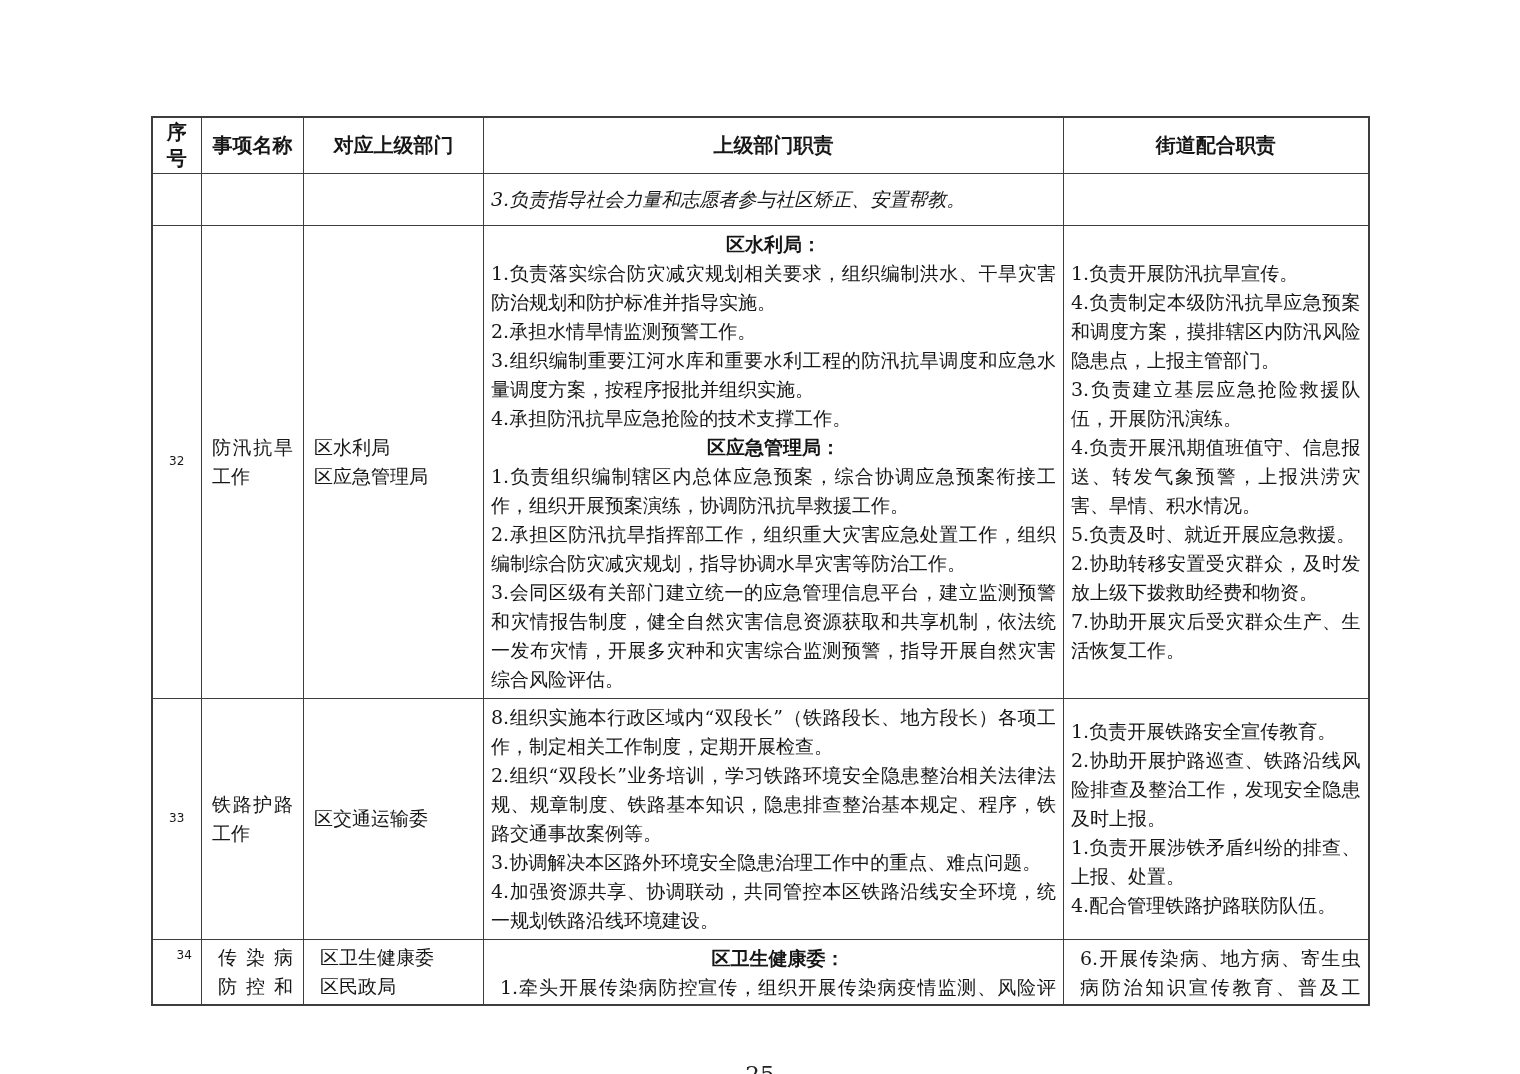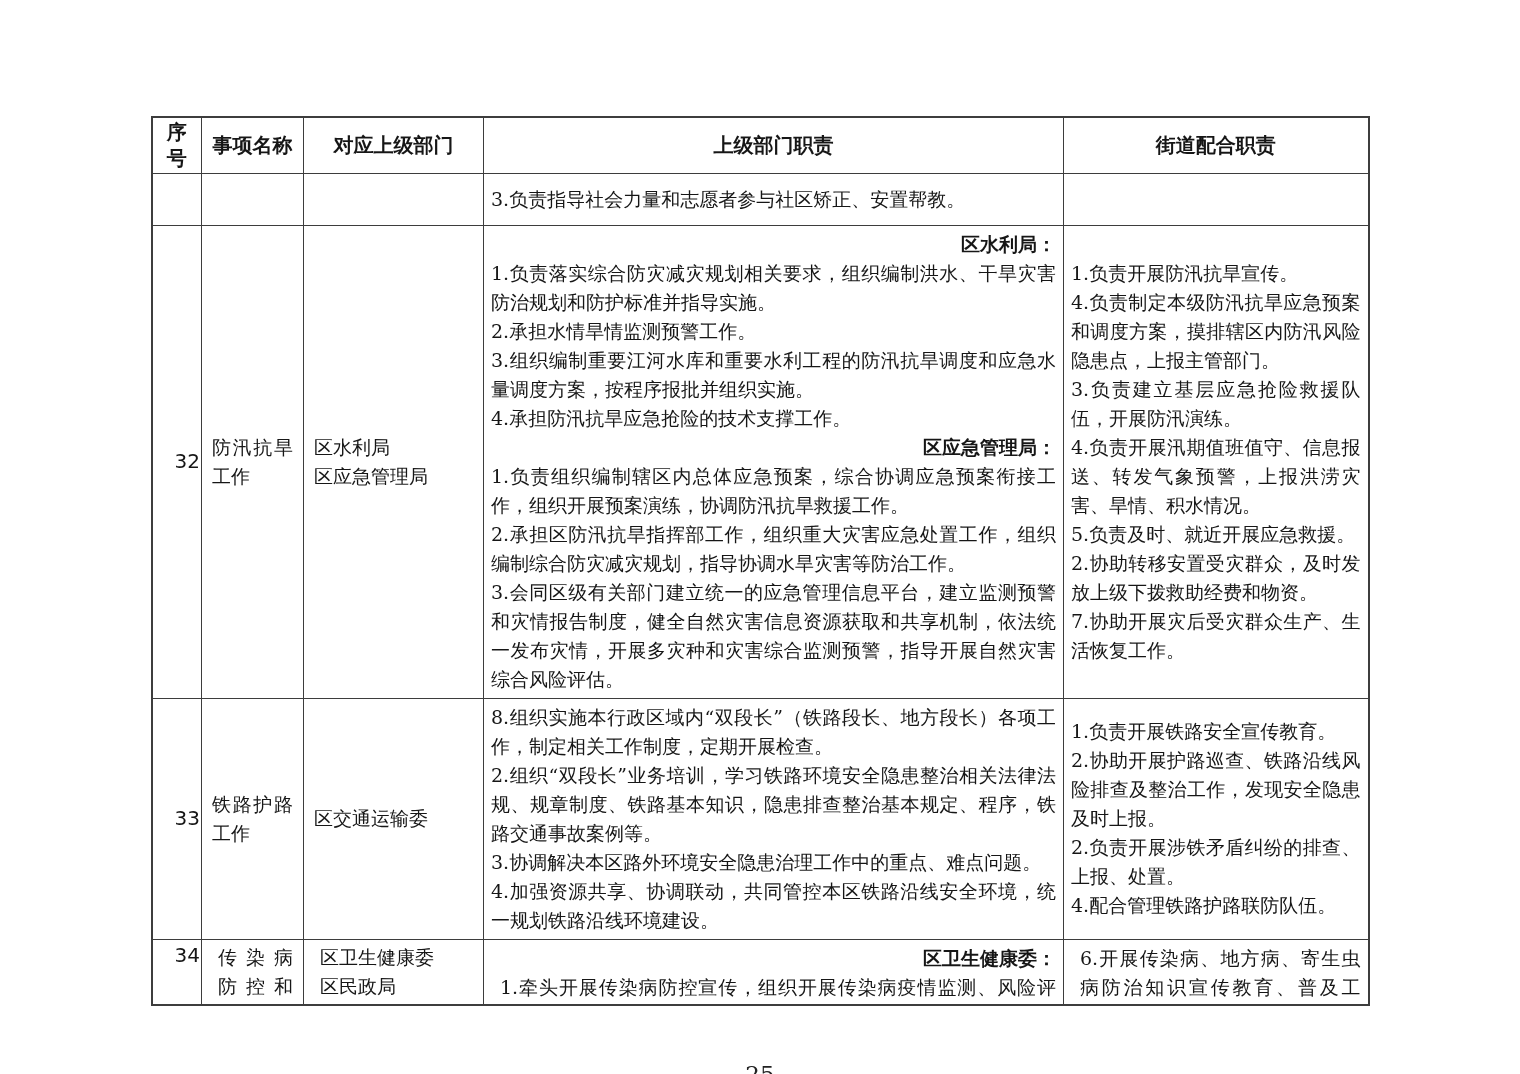--- a/index.html
+++ b/index.html
@@ -19,30 +19,30 @@
     box-sizing:border-box;
     vertical-align:middle;
   }
   th.hdr{
     font-weight:bold;font-size:20px;line-height:26px;
     height:56px;text-align:center;padding:0 5px;
     font-family:"DejaVu Sans","Liberation Sans",sans-serif;
   }
   td{font-size:19px;line-height:29px;}
   td.seq{
-    text-align:right;
+    text-align:center;
     font-family:"DejaVu Sans","Liberation Sans",sans-serif;
-    font-size:20px;
+    font-size:12px;
     margin-left:32px;
   }
   td.name, td.dept{padding:3px 10px;text-align:justify;}
   td.duties-cell{padding:4px 7px;}
   .duty{text-align:justify;}
-  .duty.bold{font-weight:bold;text-align:right;}
-  tr.cont td{height:52px;}
+  .duty.bold{font-weight:bold;text-align:center;}
+  tr.cont td{height:52px;font-style:italic;}
   tr.cut td{height:56px;vertical-align:top;padding-left:16px;}
   tr.cut .cellwrap{max-height:56px;overflow:hidden;}
   .pagenum{
     text-align:center;margin-top:55px;
     font-size:23px;color:#222;word-spacing:16px;
   }
 </style>
 </head>
 <body>
 
@@ -140,21 +140,21 @@
               <div class="duty">8.组织实施本行政区域内“双段长”（铁路段长、地方段长）各项工作，制定相关工作制度，定期开展检查。</div>
               <div class="duty">2.组织“双段长”业务培训，学习铁路环境安全隐患整治相关法律法规、规章制度、铁路基本知识，隐患排查整治基本规定、程序，铁路交通事故案例等。</div>
               <div class="duty">3.协调解决本区路外环境安全隐患治理工作中的重点、难点问题。</div>
               <div class="duty">4.加强资源共享、协调联动，共同管控本区铁路沿线安全环境，统一规划铁路沿线环境建设。</div>
             </div>
           </td>
           <td class="duties-cell">
             <div class="cellwrap">
               <div class="duty">1.负责开展铁路安全宣传教育。</div>
               <div class="duty">2.协助开展护路巡查、铁路沿线风险排查及整治工作，发现安全隐患及时上报。</div>
-              <div class="duty">2.负责开展涉铁矛盾纠纷的排查、上报、处置。</div>
+              <div class="duty">1.负责开展涉铁矛盾纠纷的排查、上报、处置。</div>
               <div class="duty">4.配合管理铁路护路联防队伍。</div>
             </div>
           </td>
         </tr>
         <tr class="cut">
           <td class="seq">
             <div class="cellwrap">34</div>
           </td>
           <td class="name">
             <div class="cellwrap">传染病防控和公共</div>

